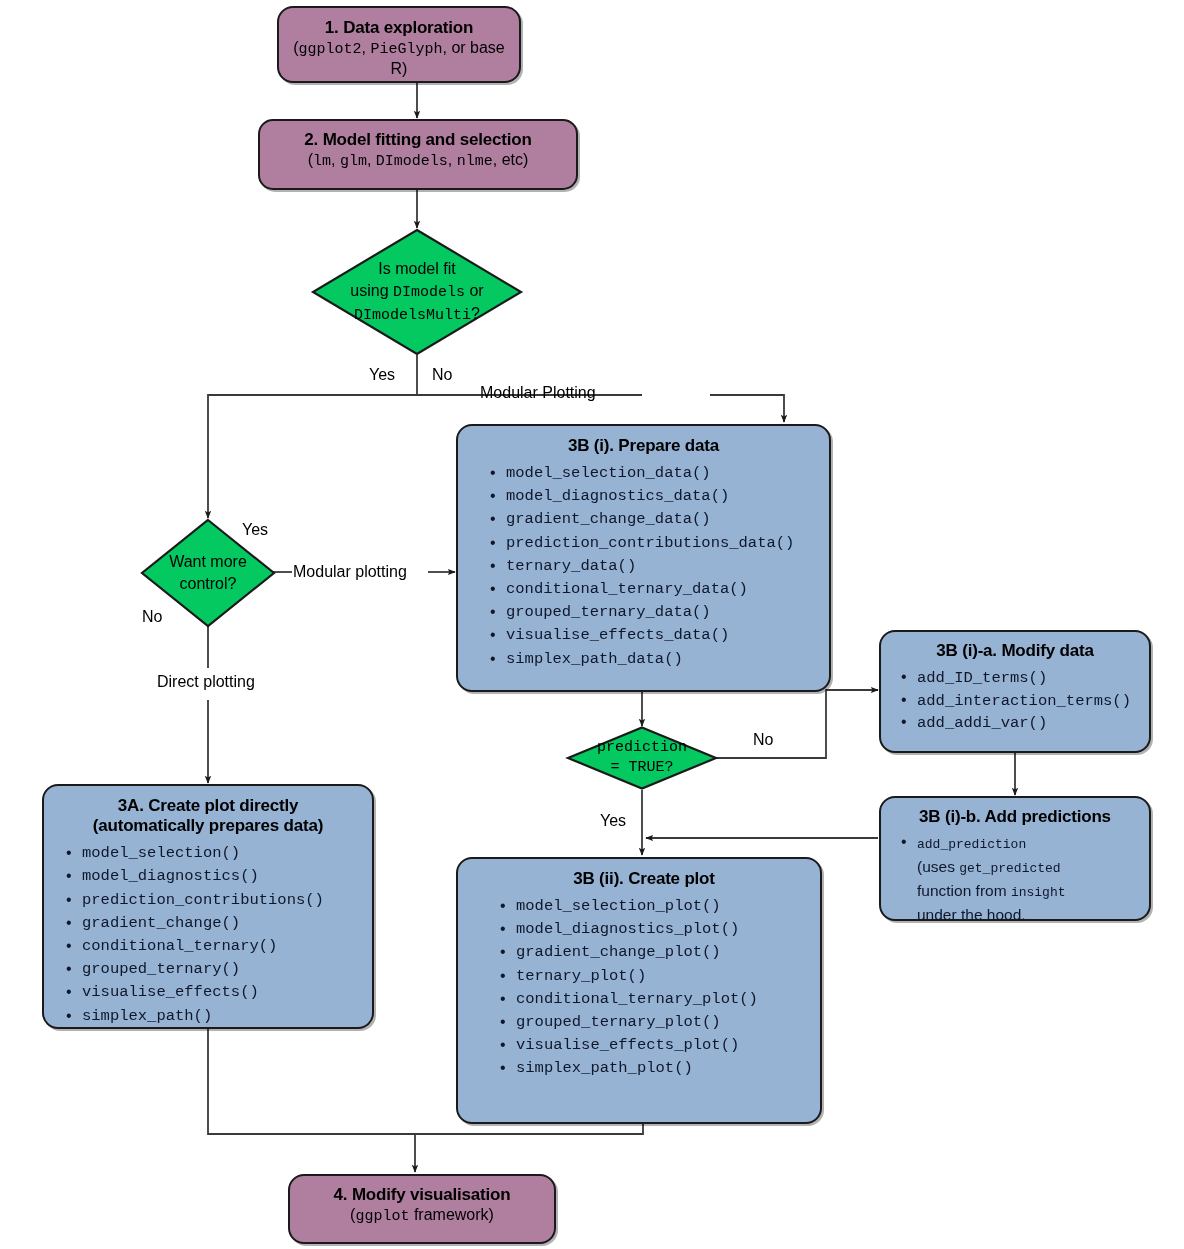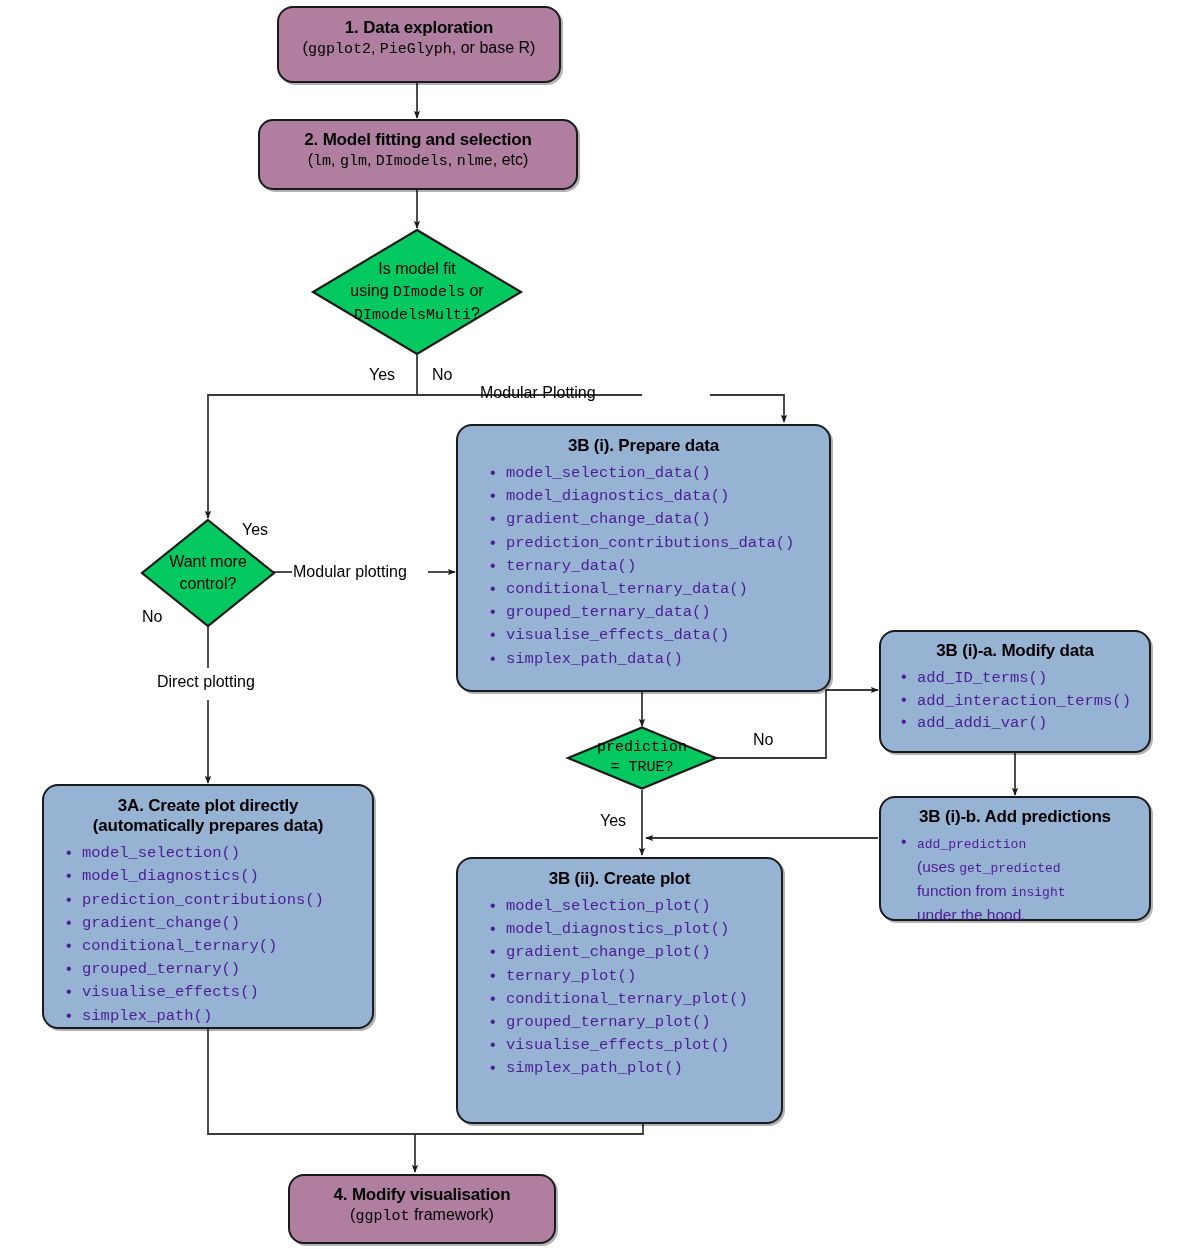--- a/index.html
+++ b/index.html
@@ -51,21 +51,21 @@
   ul.fnlist {
     list-style: none;
     margin: 6px 0 0 0;
     padding: 0 0 0 22px;
   }
   ul.fnlist li {
     position: relative;
     font-family: "Liberation Mono", "DejaVu Sans Mono", monospace;
     font-size: 15.5px;
     line-height: 23.2px;
-    color: #4c1d95;
+    color: #0f172a;
     white-space: nowrap;
     padding-left: 16px;
   }
   ul.fnlist li::before {
     content: "\2022";
     position: absolute;
     left: 0;
     top: -1px;
     font-family: "Liberation Sans", sans-serif;
     font-size: 16px;
@@ -152,21 +152,21 @@
       <path d="M642,790 L642,855" marker-end="url(#arrow)"></path>
 
       <path d="M208,1029 L208,1134 L415,1134"></path>
 
       <path d="M643,1124 L643,1134 L415,1134"></path>
 
       <path d="M415,1134 L415,1172" marker-end="url(#arrow)"></path>
     </g>
   </svg>
 
-  <div class="node purple" style="left:277px; top:6px; width:284px; height:77px; padding:10px 10px 0 10px;">
+  <div class="node purple" style="left:277px; top:6px; width:244px; height:77px; padding:10px 10px 0 10px;">
     <div class="node-title">1. Data exploration</div>
     <div class="node-sub"><span>(</span><span class="mono">ggplot2</span><span>, </span><span class="mono">PieGlyph</span><span>, or base R)</span></div>
   </div>
 
   <div class="node purple" style="left:258px; top:119px; width:320px; height:71px; padding:9px 8px 0 8px;border-radius:15px;">
     <div class="node-title">2. Model fitting and selection</div>
     <div class="node-sub"><span>(</span><span class="mono">lm</span><span>, </span><span class="mono">glm</span><span>, </span><span class="mono">DImodels</span><span>, </span><span class="mono">nlme</span><span>, etc)</span></div>
   </div>
 
   <div class="diamond-wrap" style="left:311px; top:228px; width:212px; height:128px;">
@@ -258,21 +258,21 @@
       <li>model_diagnostics()</li>
       <li>prediction_contributions()</li>
       <li>gradient_change()</li>
       <li>conditional_ternary()</li>
       <li>grouped_ternary()</li>
       <li>visualise_effects()</li>
       <li>simplex_path()</li>
     </ul>
   </div>
 
-  <div class="node blue" style="left:456px; top:857px; width:327px; height:267px; padding:10px 10px 0 10px;">
+  <div class="node blue" style="left:456px; top:857px; width:366px; height:267px; padding:10px 10px 0 20px;">
     <div class="node-title">3B (ii). Create plot</div>
     <ul class="fnlist">
       <li>model_selection_plot()</li>
       <li>model_diagnostics_plot()</li>
       <li>gradient_change_plot()</li>
       <li>ternary_plot()</li>
       <li>conditional_ternary_plot()</li>
       <li>grouped_ternary_plot()</li>
       <li>visualise_effects_plot()</li>
       <li>simplex_path_plot()</li>

